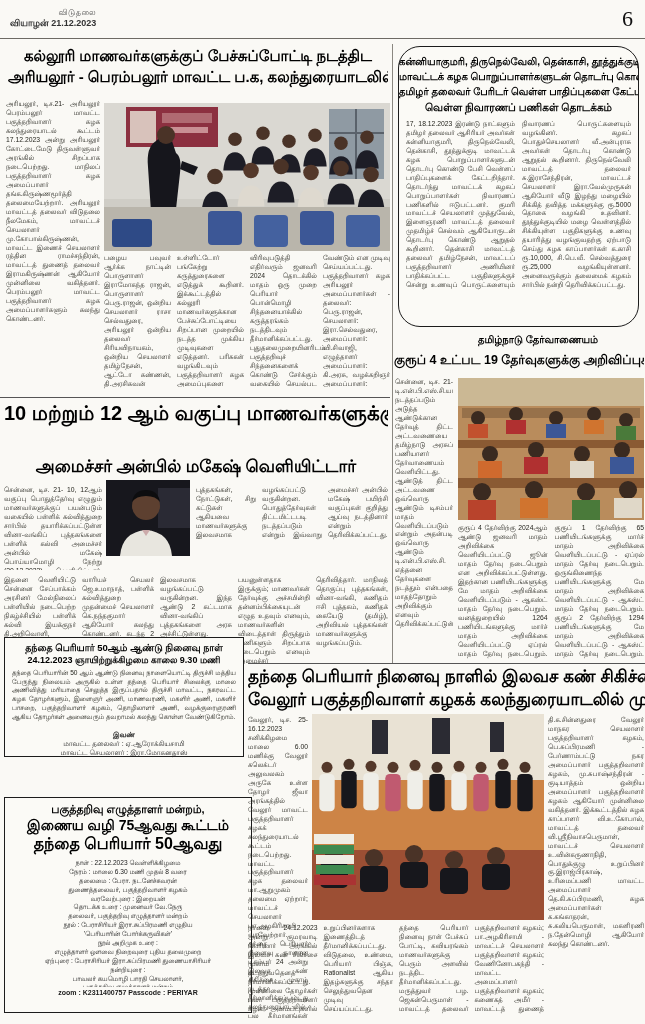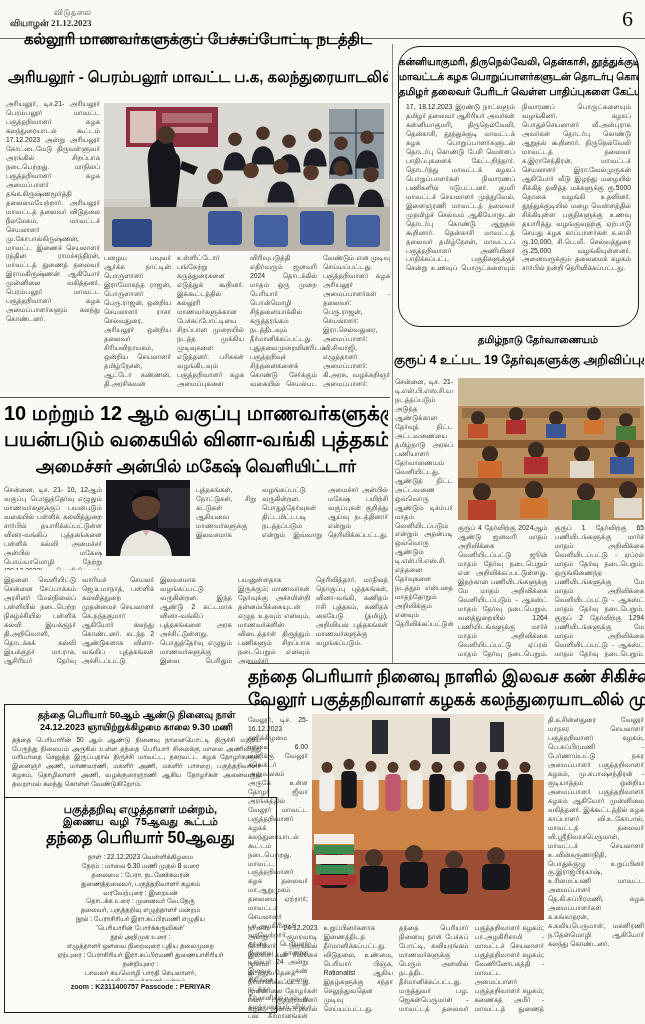--- a/index.html
+++ b/index.html
@@ -10,42 +10,42 @@
   .cols4{columns:4;column-gap:6px;}
   .cols5{columns:5;column-gap:6px;}
   .cols3{columns:3;column-gap:6px;}
   .cols2{columns:2;column-gap:7px;}
   .hl{font-weight:bold;color:#000;text-align:center;white-space:nowrap;overflow:hidden;}
   .rule-h{position:absolute;background:#6d6a64;height:1px;}
   .rule-v{position:absolute;background:#8a8780;width:1px;}
   .nbox{position:absolute;border:1.6px solid #1c1c1c;background:#fbfaf6;box-sizing:border-box;}
   .prelines{white-space:pre-line;}
   .masthead-name{font-size:8px;color:#555;letter-spacing:.5px;text-align:right;}
-  .masthead-date{font-size:9px;color:#333;font-weight:bold;font-family:Liberation Serif, serif;}
+  .masthead-date{font-size:9px;color:#333;font-weight:bold;}
   .pageno{font-size:22px;font-family:"Liberation Serif",serif;color:#111;}
   .photo-svg{display:block;width:100%;height:100%;}
   .center{text-align:center;}
 </style>
 </head>
 <body>
 
 <div id="page">
 
   <div class="abs" style="left:10px;top:8px;">
     <div class="masthead-name">விடுதலை</div>
     <div class="masthead-date">வியாழன் 21.12.2023</div>
   </div>
   <div class="abs pageno" style="right:12px;top:6px;">6</div>
   <div class="rule-h" style="left:0;top:38px;width:645px;"></div>
 
   <div class="rule-v" style="left:392px;top:44px;height:620px;"></div>
   <div class="rule-h" style="left:0;top:397px;width:390px;background:#555;"></div>
   <div class="rule-h" style="left:248px;top:663px;width:397px;background:#555;"></div>
 
-  <div class="abs hl" style="left:8px;top:30px;width:380px;font-size:15px;">கல்லூரி மாணவர்களுக்குப் பேச்சுப்போட்டி நடத்திட</div>
+  <div class="abs hl" style="left:8px;top:47px;width:380px;font-size:15px;">கல்லூரி மாணவர்களுக்குப் பேச்சுப்போட்டி நடத்திட</div>
   <div class="abs hl" style="left:8px;top:68px;width:380px;font-size:15px;">அரியலூர் - பெரம்பலூர் மாவட்ட ப.க, கலந்துரையாடலில் முடிவு</div>
   <div class="abs tiny" style="left:6px;top:100px;width:94px;height:296px;">அரியலூர், டிச.21- அரியலூர் பெரம்பலூர் மாவட்ட பகுத்தறிவாளர் கழக கலந்துரையாடல் கூட்டம் 17.12.2023 அன்று அரியலூர் கோட்டைமேடு திருவள்ளுவர் அரங்கில் சிறப்பாக நடைபெற்றது. மாநிலப் பகுத்தறிவாளர் கழக அமைப்பாளர் தங்க.கிருஷ்ணமூர்த்தி தலைமையேற்றார். அரியலூர் மாவட்டத் தலைவர் விடுதலை நீலமேகம், மாவட்டச் செயலாளர் மு.கோபால்கிருஷ்ணன், மாவட்ட இணைச் செயலாளர் ரத்தின ராமச்சந்திரன், மாவட்டத் துணைத் தலைவர் இராமகிருஷ்ணன் ஆகியோர் முன்னிலை வகித்தனர். பெரம்பலூர் மாவட்ட பகுத்தறிவாளர் கழக அமைப்பாளர்களும் கலந்து கொண்டனர்.</div>
 
   <div class="abs" style="left:104px;top:103px;width:286px;height:148px;">
     <svg class="photo-svg" viewBox="0 0 286 148" preserveAspectRatio="none">
       <defs>
         <symbol id="pd" viewBox="0 0 20 30">
             <circle cx="10" cy="6" r="5.2" fill="#4a3327"></circle>
             <path d="M1 30 q1-14 9-14 q8 0 9 14 z" fill="#1d1d26"></path>
           </symbol>
@@ -85,20 +85,21 @@
       <rect x="242" y="112" width="34" height="32" rx="4" fill="#44619f"></rect>
       <rect x="8" y="116" width="40" height="28" rx="3" fill="#2e4a86"></rect>
     </svg>
   </div>
   <div class="abs tiny cols4" style="left:104px;top:254px;width:286px;height:142px;">பழைய பவுவர் ஆர்க்க நாட்டின் பொருளாளர் இராமோகந்த ராஜன், பொருளாளர் பெரு.ராஜன், ஒன்றிய செயலாளர் ராசா செல்வதுரை, அரியலூர் ஒன்றிய தலைவர் சிரியவிநாயகம், ஒன்றிய செயலாளர் தமிழ்நேசன், ஆட்டோ கண்ணன், தி.அரசிகவன் உள்ளிட்டோர் பங்கேற்று கருத்துரைகளை எடுத்துக் கூறினர். இக்கூட்டத்தில் கல்லூரி மாணவர்களுக்கான பேச்சுப்போட்டியை சிறப்பான முறையில் நடத்த முக்கிய முடிவுகளை எடுத்தனர். பரிசுகள் வழங்கிடவும் பகுத்தறிவாளர் கழக அமைப்புகளை விரிவுபடுத்தி எதிர்வரும் ஜனவரி 2024 தொடக்கில் மாதம் ஒரு முறை பெரியார் பொன்மொழி சிந்தனையாக்கில் கருத்தரங்கம் நடத்திடவும் தீர்மானிக்கப்பட்டது. புதுதலைமுறையினரிடம் பகுத்தறிவுச் சிந்தனைகளைக் கொண்டு சேர்க்கும் வகையில் செயல்பட வேண்டும் என முடிவு செய்யப்பட்டது. பகுத்தறிவாளர் கழக அரியலூர் அமைப்பாளர்கள் - தலைவர்: பெரு.ராஜன், செயலாளர்: இரா.செல்வதுரை, அமைப்பாளர்: வி.சிவாஜி, எழுத்தாளர் அமைப்பாளர்: கி.அரசு, வழக்கறிஞர் அமைப்பாளர்: க.கலைவாணன்; கலந்துரையாடலில் - தலைவர்: பெரு.ராஜன், செயலாளர்: மருத்துவர் கமாந்தி, அமைப்பாளர்: மு.க.தபாசி ஆகியோர் தேர்வு செய்யப்பட்டனர்.</div>
 
   <div class="nbox" style="left:398px;top:46px;width:241px;height:281px;border-radius:22px;">
     <div class="hl" style="font-size:10px;margin-top:7px;line-height:1.5;">கன்னியாகுமரி, திருநெல்வேலி, தென்காசி, தூத்துக்குடி</div>
     <div class="hl" style="font-size:10px;line-height:1.5;">மாவட்டக் கழக பொறுப்பாளர்களுடன் தொடர்பு கொண்டு</div>
     <div class="hl" style="font-size:10px;line-height:1.5;">தமிழர் தலைவர் பேரிடர் வெள்ள பாதிப்புகளை கேட்டறிந்தார்</div>
+    <div class="hl" style="font-size:10.5px;line-height:1.6;">வெள்ள நிவாரணப் பணிகள் தொடக்கம்</div>
     <div class="tiny cols2" style="margin:4px 7px 0 7px;height:200px;">17, 18.12.2023 இரண்டு நாட்களும் தமிழர் தலைவர் ஆசிரியர் அவர்கள் கன்னியாகுமரி, திருநெல்வேலி, தென்காசி, தூத்துக்குடி மாவட்டக் கழக பொறுப்பாளர்களுடன் தொடர்பு கொண்டு பேசி வெள்ளப் பாதிப்புகளைக் கேட்டறிந்தார். தொடர்ந்து மாவட்டக் கழகப் பொறுப்பாளர்கள் நிவாரணப் பணிகளில் ஈடுபட்டனர். குமரி மாவட்டச் செயலாளர் முத்துவேல், இளைஞரணி மாவட்டத் தலைவர் முதமிழ்ச் செல்வம் ஆகியோருடன் தொடர்பு கொண்டு ஆறுதல் கூறினார். தென்காசி மாவட்டத் தலைவர் தமிழ்நேசன், மாவட்டப் பகுத்தறிவாளர் அணியினர் பாதிக்கப்பட்ட பகுதிகளுக்குச் சென்று உணவுப் பொருட்களையும் நிவாரணப் பொருட்களையும் வழங்கினர். கழகப் பொதுச்செயலாளர் வீ.அன்புராசு அவர்கள் தொடர்பு கொண்டு ஆறுதல் கூறினார். திருநெல்வேலி மாவட்டத் தலைவர் சு.இராசேந்திரன், மாவட்டச் செயலாளர் இரா.வேல்முருகன் ஆகியோர் வீடு இழந்து மழையில் சிக்கித் தவித்த மக்களுக்கு ரூ.5000 தொகை வழங்கி உதவினர். தூத்துக்குடியில் மழை வெள்ளத்தில் சிக்கியுள்ள பகுதிகளுக்கு உணவு தயாரித்து வழங்குவதற்கு ஏற்பாடு செய்து கழக காப்பாளர்கள் க.காசி ரூ.10,000, சி.பெ.வீ. செல்வத்துரை ரூ.25,000 வழங்கியுள்ளனர். அனைவருக்கும் தலைமைக் கழகம் சார்பில் நன்றி தெரிவிக்கப்பட்டது.</div>
   </div>
 
   <div class="abs hl" style="left:394px;top:334px;width:288px;font-size:10px;">தமிழ்நாடு தேர்வாணையம்</div>
   <div class="abs hl" style="left:394px;top:353px;width:250px;font-size:12.5px;">குரூப் 4 உட்பட 19 தேர்வுகளுக்கு அறிவிப்புகள்</div>
   <div class="abs tiny" style="left:395px;top:378px;width:58px;height:284px;">சென்னை, டிச. 21- டி.என்.பி.எஸ்.சி.யால் நடத்தப்படும் அடுத்த ஆண்டுக்கான தேர்வுத் திட்ட அட்டவணையை தமிழ்நாடு அரசுப் பணியாளர் தேர்வாணையம் வெளியிட்டது. ஆண்டுத் திட்ட அட்டவணை ஒவ்வொரு ஆண்டும் டிசம்பர் மாதம் வெளியிடப்படும் என்றும் அதன்படி ஒவ்வொரு ஆண்டும் டி.என்.பி.எஸ்.சி. எத்தனை தேர்வுகளை நடத்தும் என்பதை மாதந்தோறும் அறிவிக்கும் எனவும் தெரிவிக்கப்பட்டுள்ளது.</div>
 
   <div class="abs" style="left:458px;top:378px;width:186px;height:142px;">
     <svg class="photo-svg" viewBox="0 0 186 142" preserveAspectRatio="none">
       <rect width="186" height="142" fill="#b98c5c"></rect>
@@ -136,49 +137,48 @@
         <circle cx="128" cy="114" r="9" fill="#3a2a20"></circle>
           <rect x="114" y="122" width="28" height="20" fill="#4a7a3a"></rect>
         <circle cx="170" cy="112" r="9" fill="#3a2a20"></circle>
           <rect x="156" y="120" width="28" height="20" fill="#e0d8c8"></rect>
       </g>
     </svg>
   </div>
   <div class="abs tiny cols2" style="left:458px;top:524px;width:186px;height:138px;">குரூப் 4 தேர்விற்கு 2024ஆம் ஆண்டு ஜனவரி மாதம் அறிவிக்கை வெளியிடப்பட்டு ஜூன் மாதம் தேர்வு நடைபெறும் என அறிவிக்கப்பட்டுள்ளது. இதற்கான பணியிடங்களுக்கு மே மாதம் அறிவிக்கை வெளியிடப்படும் - ஆகஸ்ட் மாதம் தேர்வு நடைபெறும். வனத்துறையில் 1264 பணியிடங்களுக்கு மார்ச் மாதம் அறிவிக்கை வெளியிடப்பட்டு ஏப்ரல் மாதம் தேர்வு நடைபெறும். குரூப் 1 தேர்விற்கு 65 பணியிடங்களுக்கு மார்ச் மாதம் அறிவிக்கை வெளியிடப்பட்டு - ஏப்ரல் மாதம் தேர்வு நடைபெறும். ஒருங்கிணைந்த பணியிடங்களுக்கு மே மாதம் அறிவிக்கை வெளியிடப்பட்டு - ஆகஸ்ட் மாதம் தேர்வு நடைபெறும். குரூப் 2 தேர்விற்கு 1294 பணியிடங்களுக்கு மே மாதம் அறிவிக்கை வெளியிடப்பட்டு - ஆகஸ்ட் மாதம் தேர்வு நடைபெறும். கணக்காளர் 25 பணியிடங்களுக்கு ஜூலை மாதம் அறிவிக்கை - செப்டம்பர் மாதம் தேர்வு நடைபெறும். மொத்தம் குரூப் 4 உட்பட 19 தேர்வுகளுக்கான அறிவிப்புகள் வெளியிடப்பட்டுள்ளன என டி.என்.பி.எஸ்.சி. தெரிவித்துள்ளது.</div>
 
   <div class="abs hl" style="left:4px;top:402px;width:384px;font-size:20px;">10 மற்றும் 12 ஆம் வகுப்பு மாணவர்களுக்கு</div>
-  <div class="abs hl" style="left:4px;top:428px;width:384px;font-size:20px;">பயன்படும் வகையில் வினா-வங்கி புத்தகம்</div>
   <div class="abs hl" style="left:4px;top:457px;width:384px;font-size:17px;font-family:'Liberation Serif',serif;">அமைச்சர் அன்பில் மகேஷ் வெளியிட்டார்</div>
 
   <div class="abs tiny" style="left:4px;top:486px;width:98px;height:84px;">சென்னை, டிச. 21- 10, 12ஆம் வகுப்பு பொதுத்தேர்வு எழுதும் மாணவர்களுக்குப் பயன்படும் வகையில் பள்ளிக் கல்வித்துறை சார்பில் தயாரிக்கப்பட்டுள்ள வினா-வங்கிப் புத்தகங்களை பள்ளிக் கல்வி அமைச்சர் அன்பில் மகேஷ் பொய்யாமொழி நேற்று (20.12.2023) வெளியிட்டார். பெற்றோர் ஆசிரியர் கழகம் (பிடிஏ) சார்பில் 10, 12ஆம் வகுப்பு மாணவர்களுக்கு பாடவாரியாக வினா-வங்கிப் புத்தகங்கள் தமிழ் மற்றும் ஆங்கில வழியில் தயாரிக்கப்பட்டுள்ளன.</div>
   <div class="abs" style="left:106px;top:480px;width:84px;height:76px;">
     <svg class="photo-svg" viewBox="0 0 84 76" preserveAspectRatio="none">
       <rect width="84" height="76" fill="#17171d"></rect>
       <rect x="52" y="8" width="32" height="40" fill="#2a2a34"></rect>
       <circle cx="40" cy="26" r="14" fill="#5d4030"></circle>
       <path d="M26 22 q2-12 14-12 q12 0 14 12 q-4-6-14-6 q-10 0-14 6 z" fill="#0d0d0f"></path>
       <path d="M14 76 q2-24 26-26 q24 2 26 26 z" fill="#e8e6df"></path>
       <path d="M36 50 l4 6 l4-6 z" fill="#caa"></path>
     </svg>
   </div>
   <div class="abs tiny cols3" style="left:196px;top:486px;width:192px;height:84px;">புத்தகங்கள், நோட்டுகள், சிறு கட்டுகள் ஆகியவை மாணவர்களுக்கு இலவசமாக வழங்கப்பட்டு வருகின்றன. பொதுத்தேர்வுகள் திட்டமிட்டபடி நடத்தப்படும் என்றும் இவ்வாறு அமைச்சர் அன்பில் மகேஷ் பயிற்சி வகுப்புகள் குறித்து ஆய்வு நடத்தினார் என்றும் தெரிவிக்கப்பட்டது.</div>
   <div class="abs tiny cols5" style="left:4px;top:576px;width:384px;height:90px;">இதனை வெளியிட்டு சென்னை சேப்பாக்கம் அரசினர் மேல்நிலைப் பள்ளியில் நடைபெற்ற நிகழ்ச்சியில் பள்ளிக் கல்வி இயக்குநர் தி.அறிவொளி, தொடக்கக் கல்வி இயக்குநர் மா.ராசு, ஆசிரியர் தேர்வு வாரியச் செயலர் ஜெ.உமாநாத், பள்ளிக் கல்வித்துறை முதன்மைச் செயலாளர் கெ.நந்தகுமார் ஆகியோர் கலந்து கொண்டனர். கடந்த 2 ஆண்டுகளாக வினா-வங்கிப் புத்தகங்கள் அச்சிடப்பட்டு இலவசமாக வழங்கப்பட்டு வருகின்றன. இந்த ஆண்டு 2 கட்டமாக வினா-வங்கிப் புத்தகங்களை அரசு அச்சிட்டுள்ளது. பொதுத்தேர்வு எழுதும் மாணவர்களுக்கு இவை பெரிதும் பயனுள்ளதாக இருக்கும்; மாணவர்கள் தேர்வுக்கு அச்சமின்றி தன்னம்பிக்கையுடன் எழுத உதவும் எனவும், மாணவர்களின் விடைத்தாள் திருத்தும் பணிகளும் சிறப்பாக நடைபெறும் எனவும் அமைச்சர் தெரிவித்தார். மாநிலத் தொகுப்பு புத்தகங்கள், வினா-வங்கி, கணிதம் ஈசி புத்தகம், கணிதக் கையேடு (தமிழ்), அறிவியல் புத்தகங்கள் மாணவர்களுக்கு வழங்கப்படும்.</div>
 
-  <div class="nbox" style="left:4px;top:704px;width:265px;height:120px;">
+  <div class="nbox" style="left:4px;top:637px;width:240px;height:120px;">
     <div class="hl" style="font-size:9.5px;margin-top:4px;">தந்தை பெரியார் 50ஆம் ஆண்டு நினைவு நாள்</div>
     <div class="hl" style="font-size:9px;">24.12.2023 ஞாயிற்றுக்கிழமை காலை 9.30 மணி</div>
     <div class="tiny" style="margin:3px 7px 0 7px;height:62px;font-size:6.6px;">தந்தை பெரியாரின் 50 ஆம் ஆண்டு நினைவு நாளையொட்டி திருச்சி மத்திய பேருந்து நிலையம் அருகில் உள்ள தந்தை பெரியார் சிலைக்கு மாலை அணிவித்து மரியாதை செலுத்த இருப்பதால் திருச்சி மாவட்ட, நகரவட்ட கழக தோழர்களும், இளைஞர் அணி, மாணவரணி, மகளிர் அணி, மகளிர் பாசறை, பகுத்தறிவாளர் கழகம், தொழிலாளர் அணி, வழக்குரைஞரணி ஆகிய தோழர்கள் அனைவரும் தவறாமல் கலந்து கொள்ள வேண்டுகிறோம்.</div>
     <div class="center" style="font-size:6.8px;font-weight:bold;">இவண்</div>
     <div class="center" style="font-size:7px;">மாவட்ட தலைவர் : ஏ.ஆரோக்கியசாமி</div>
     <div class="center" style="font-size:7px;">மாவட்ட செயலாளர் : இரா.மோகனதாஸ்</div>
   </div>
 
-  <div class="nbox" style="left:4px;top:797px;width:273px;height:216px;">
+  <div class="nbox" style="left:4px;top:797px;width:248px;height:216px;">
     <div class="hl" style="font-size:11px;margin-top:5px;">பகுத்தறிவு எழுத்தாளர் மன்றம்,</div>
-    <div class="hl" style="font-size:10px;font-family:Liberation Mono, monospace;">இணைய வழி 75ஆவது கூட்டம்</div>
+    <div class="hl" style="font-size:14px;">இணைய வழி 75ஆவது கூட்டம்</div>
     <div class="hl" style="font-size:16px;">தந்தை பெரியார் 50ஆவது</div>
     <div class="prelines center" style="margin:4px 6px 0 6px;font-size:6.6px;line-height:1.35;height:128px;overflow:hidden;">நாள் : 22.12.2023 வெள்ளிக்கிழமை
 நேரம் : மாலை 6.30 மணி முதல் 8 வரை
 தலைமை : பேரா. நடனேச்சுவரன்
 துணைத்தலைவர், பகுத்தறிவாளர் கழகம்
 வரவேற்புரை : இறையன்
 தொடக்க உரை : முனைவர் வே.நேரு
 தலைவர், பகுத்தறிவு எழுத்தாளர் மன்றம்
 நூல் : பேராசிரியர் இரா.சுப்பிரமணி எழுதிய
 'பெரியாரின் போர்க்கருவிகள்'

